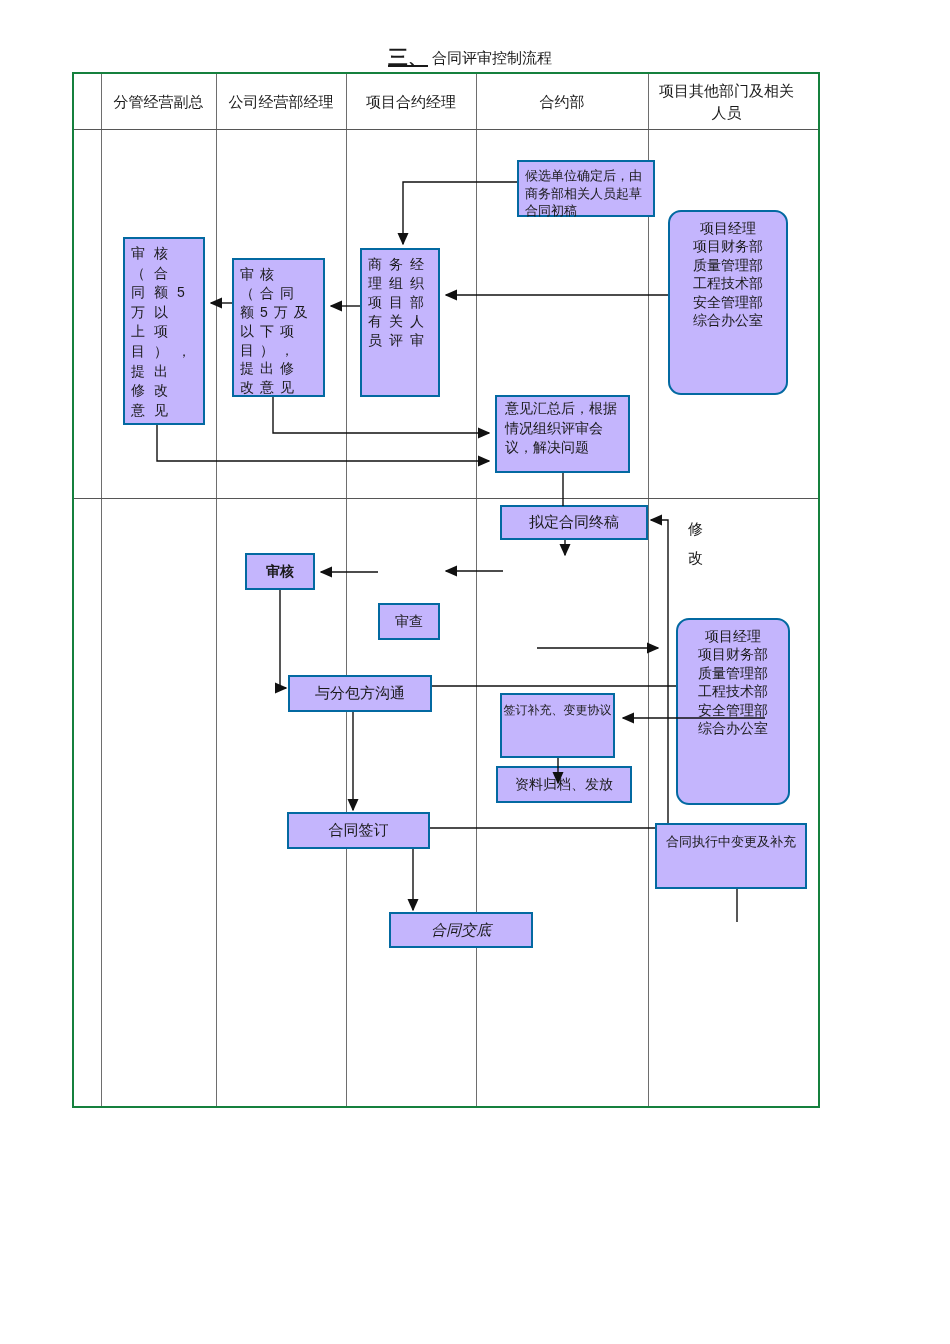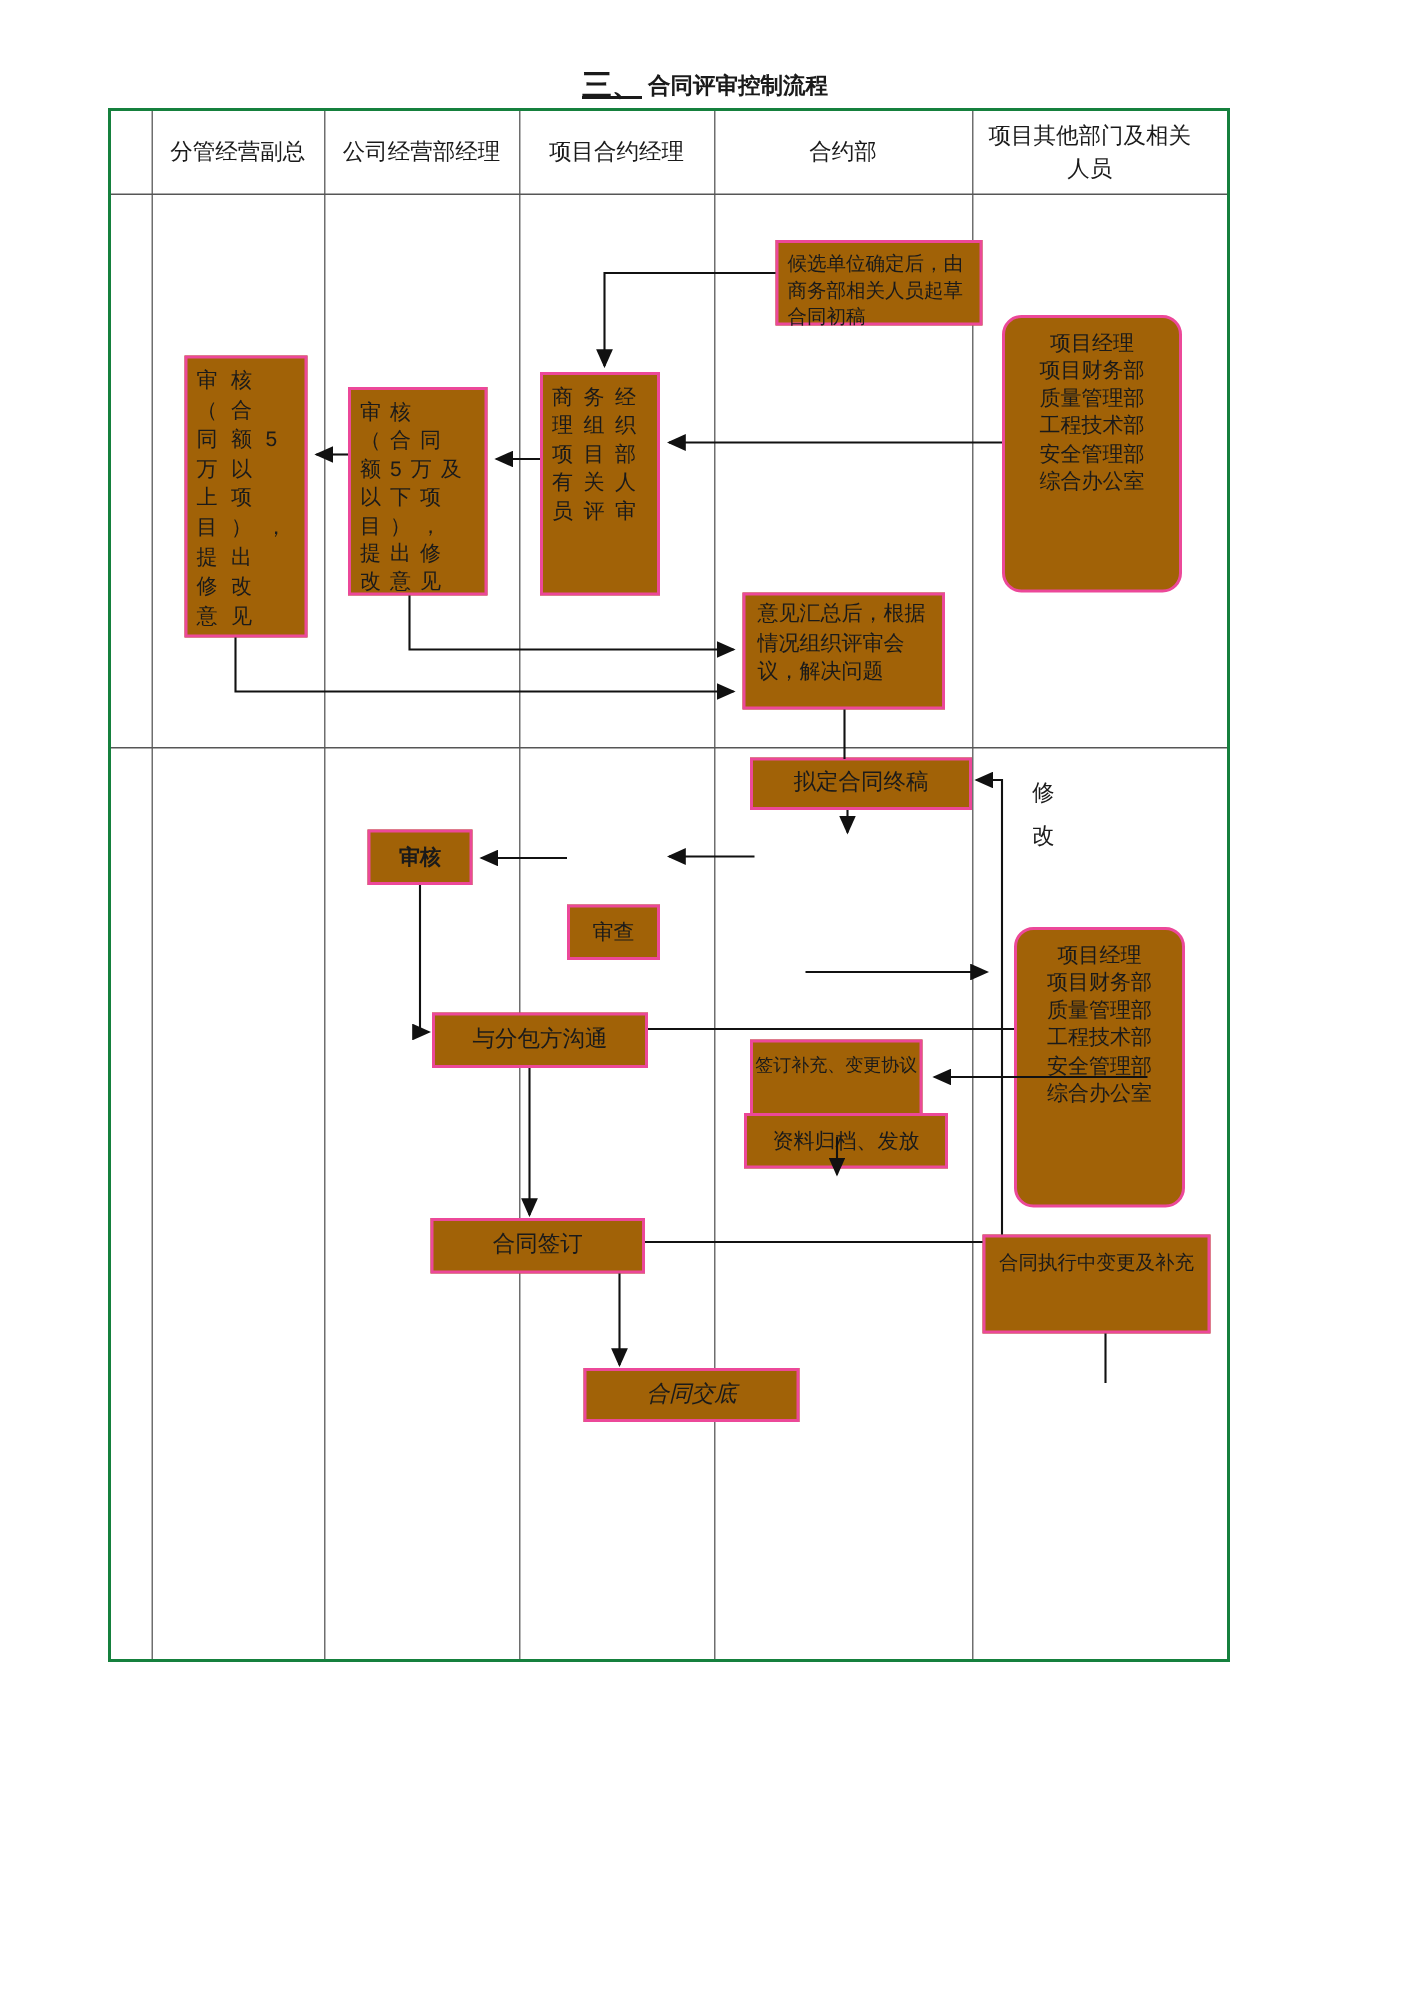--- a/index.html
+++ b/index.html
@@ -4,29 +4,29 @@
 <style>
   html,body{margin:0;padding:0;background:#ffffff;}
   .canvas{
     position:relative;width:950px;height:1344px;background:#fff;
     font-family:"Liberation Sans","DejaVu Sans",sans-serif;color:#1a1a1a;
     overflow:hidden;
   }
   
   .title{position:absolute;left:388px;top:46px;display:flex;align-items:flex-end;white-space:nowrap;}
   .title .t-prefix{font-size:20px;font-weight:bold;text-decoration:underline;line-height:1.1;}
-  .title .t-main{font-size:15px;line-height:1.3;margin-left:4px;padding-bottom:1px;font-weight:bold;}
+  .title .t-main{font-size:15px;line-height:1.3;margin-left:4px;padding-bottom:1px;}
   
   .table{position:absolute;left:72px;top:72px;width:748px;height:1036px;border:2px solid #15803d;box-sizing:border-box;}
   .vline{position:absolute;top:0;bottom:0;width:1px;background:#6e6e6e;}
   .hline{position:absolute;left:0;right:0;height:1px;background:#565656;}
   .hdr{position:absolute;top:0;height:55px;display:flex;align-items:center;justify-content:center;
        text-align:center;font-size:15px;line-height:1.45;padding:0 6px;box-sizing:border-box;}
   
-  .fbox{position:absolute;background:#a16207;border:2px solid #ec4899;box-sizing:border-box;
+  .fbox{position:absolute;background:#c4b5fd;border:2px solid #0369a1;box-sizing:border-box;
         font-size:14px;line-height:1.25;}
   .fbox.center{display:flex;align-items:center;justify-content:center;text-align:center;}
   .fbox.topleft{padding:5px 6px;text-align:left;}
   .just{word-break:break-all;text-align:justify;}
   .depts{padding-top:7px;text-align:center;line-height:1.32;border-radius:13px;}
   .depts span{display:block;}
   .lbl-modify{position:absolute;font-size:15px;width:18px;word-break:break-all;line-height:29px;}
   svg.wires{position:absolute;left:0;top:0;pointer-events:none;}
   svg.wires polyline{fill:none;stroke:#111;stroke-width:1.4;}
 </style>
@@ -89,21 +89,21 @@
     <span>质量管理部</span>
     <span>工程技术部</span>
     <span>安全管理部</span>
     <span>综合办公室</span>
   </div>
 
   <div class="fbox center" style="left:288px;top:675px;width:144px;height:37px;font-size:15px;">与分包方沟通</div>
 
   <div class="fbox center" style="left:500px;top:693px;width:115px;height:65px;font-size:12px;align-items:flex-start;padding-top:8px;">签订补充、变更协议</div>
 
-  <div class="fbox center" style="left:496px;top:742px;width:136px;height:37px;">资料归档、发放</div>
+  <div class="fbox center" style="left:496px;top:766px;width:136px;height:37px;">资料归档、发放</div>
 
   <div class="fbox center" style="left:287px;top:812px;width:143px;height:37px;font-size:15px;">合同签订</div>
 
   <div class="fbox center" style="left:655px;top:823px;width:152px;height:66px;font-size:13px;align-items:flex-start;padding-top:9px;">合同执行中变更及补充</div>
 
   <div class="fbox center" style="left:389px;top:912px;width:144px;height:36px;font-size:15px;font-style:italic;">合同交底</div>
 
   <svg class="wires" width="950" height="1344" viewBox="0 0 950 1344">
     <defs>
       <marker id="ah" markerWidth="9" markerHeight="8" refX="8" refY="4" orient="auto">

